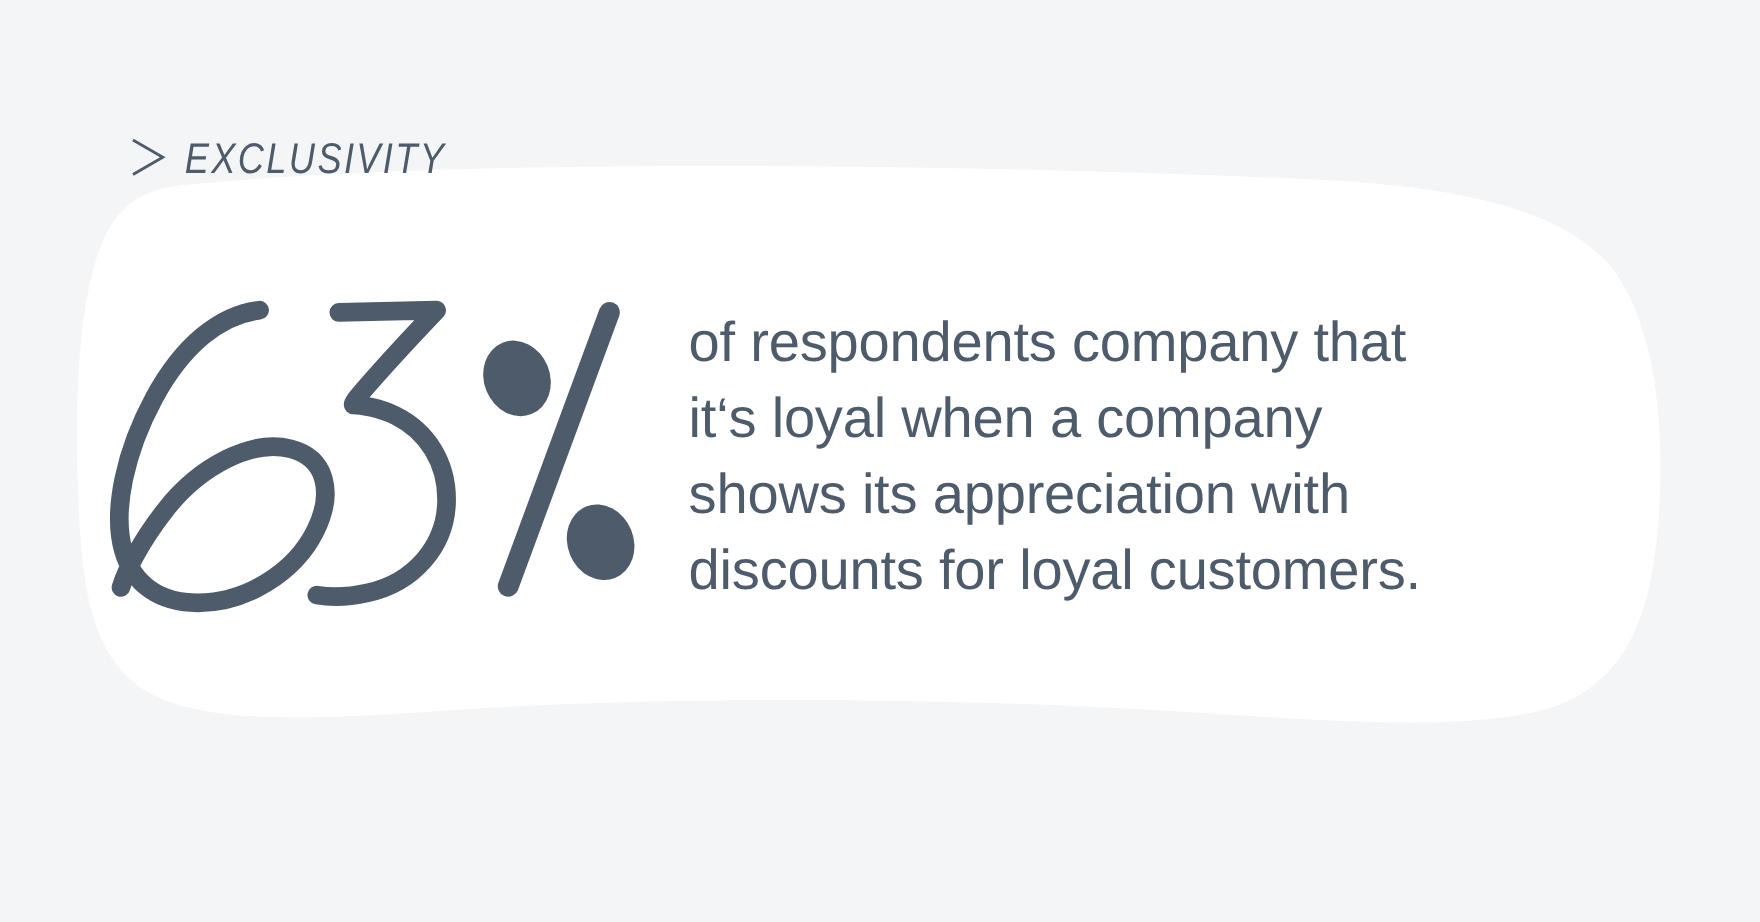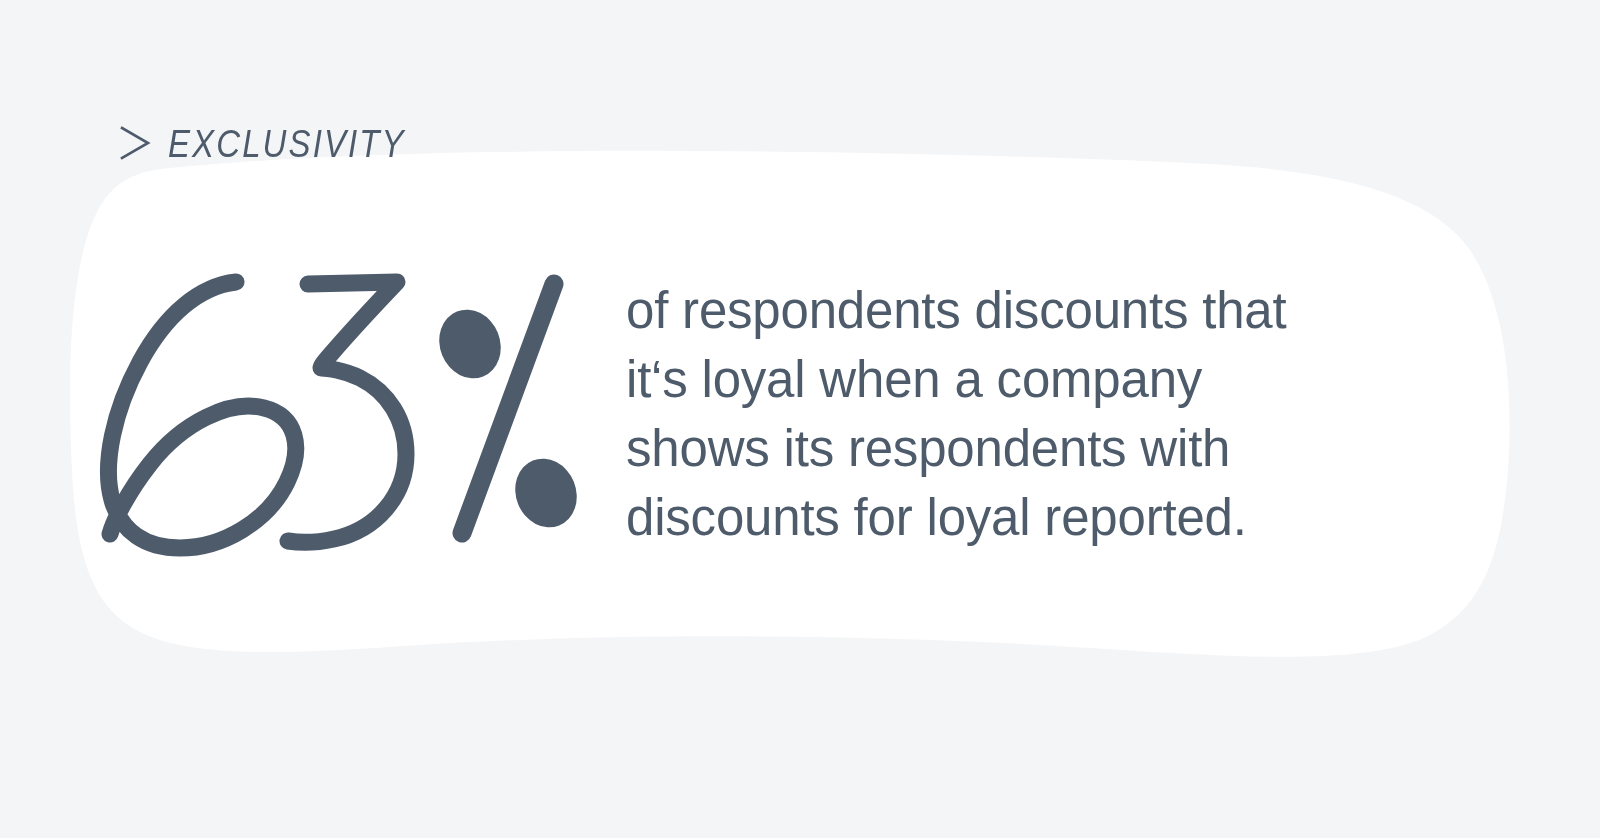--- a/index.html
+++ b/index.html
@@ -160,19 +160,19 @@
 
       <g>
         <ellipse cx="382" cy="86" rx="30" ry="35" fill="#4e5b6b" transform="rotate(-22 382 86)"></ellipse>
         <ellipse cx="458" cy="235" rx="30" ry="35" fill="#4e5b6b" transform="rotate(-22 458 235)"></ellipse>
         <line x1="466" y1="26" x2="374" y2="275" stroke="#4e5b6b" stroke-width="19" stroke-linecap="round"></line>
       </g>
     </svg>
   </div>
 
   <div class="statement">
-    <div class="statement-line">of respondents discounts that</div>
+    <div class="statement-line">of respondents company that</div>
     <div class="statement-line">it‘s loyal when a company</div>
-    <div class="statement-line">shows its respondents with</div>
-    <div class="statement-line">discounts for loyal reported.</div>
+    <div class="statement-line">shows its appreciation with</div>
+    <div class="statement-line">discounts for loyal customers.</div>
   </div>
 
 </div>
 
 </body></html>

